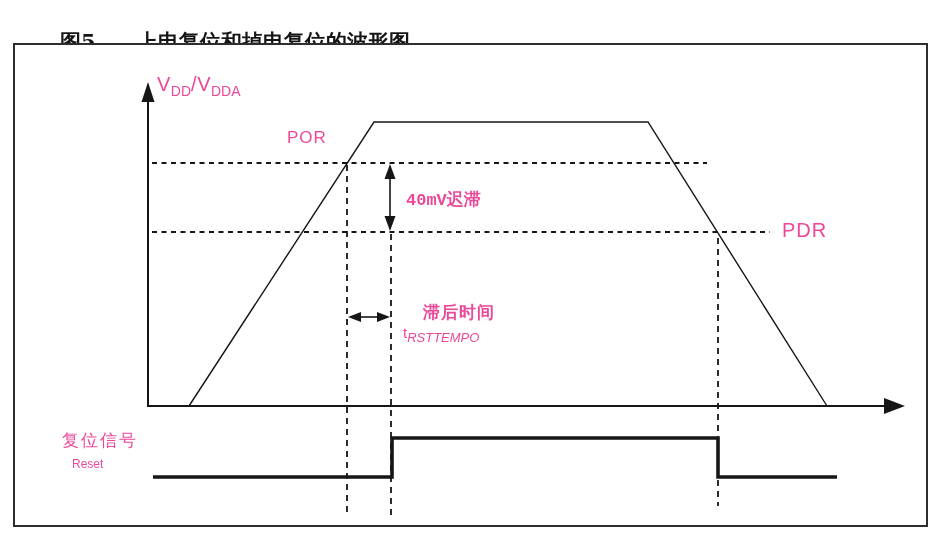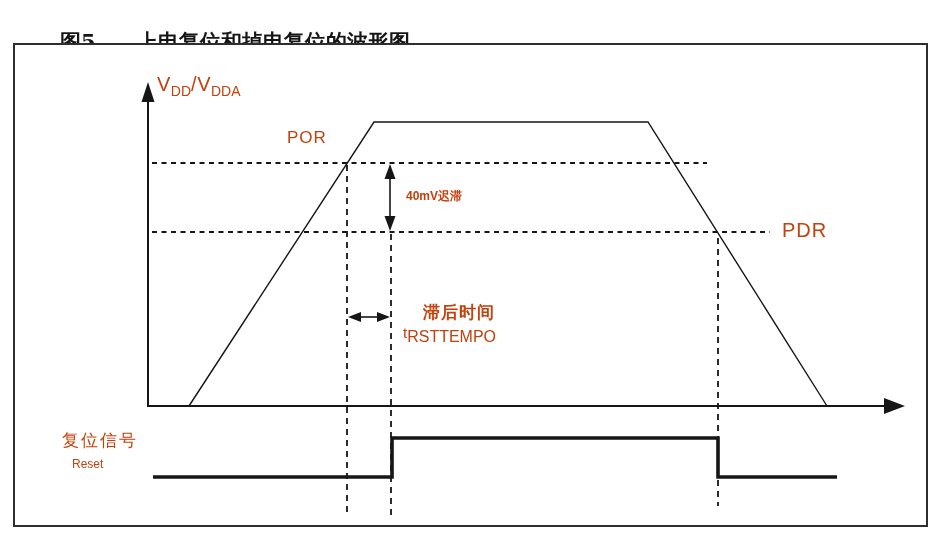--- a/index.html
+++ b/index.html
@@ -26,33 +26,33 @@
   .frame {
     position: absolute; left: 13px; top: 43px;
     width: 915px; height: 484px;
     border: 2.5px solid #2e2e2e;
     background: #ffffff;
   }
 
   svg.layer { position: absolute; left: 0; top: 0; width: 938px; height: 536px; }
 
   
-  .lbl { position: absolute; white-space: nowrap; color: #c2410c; }
+  .lbl { position: absolute; white-space: nowrap; color: #ec4899; }
 
   .vdd-label { left: 157px; top: 73px; font-size: 20px; letter-spacing: 0.5px; }
   .vdd-label .sub { font-size: 14px; vertical-align: -5px; letter-spacing: 0; }
 
   .por-label { left: 287px; top: 128px; font-size: 17px; letter-spacing: 1px; }
   .pdr-label { left: 782px; top: 219px; font-size: 20px; letter-spacing: 1px; }
 
-  .hyst-label { left: 406px; top: 188px; font-size: 12px; font-weight: 700; }
+  .hyst-label { left: 406px; top: 188px; font-size: 17px; font-weight: 700; font-family: Liberation Mono, monospace; }
 
   .delay-label { left: 404px; top: 301px; font-size: 17px; font-weight: 700; letter-spacing: 1px; margin-left: 19px; }
   .delay-sym { left: 403px; top: 324px; font-size: 15px; }
-  .delay-sym .tsub { font-size: 16px; vertical-align: -4px; }
+  .delay-sym .tsub { font-size: 13px; vertical-align: -4px; font-style: italic; }
 
   .reset-cn { left: 62px; top: 429px; font-size: 17px; letter-spacing: 2px; }
   .reset-en { left: 72px; top: 457px; font-size: 12px; }
 </style>
 </head>
 <body>
 
 <div>
 
   <div class="title-row">

